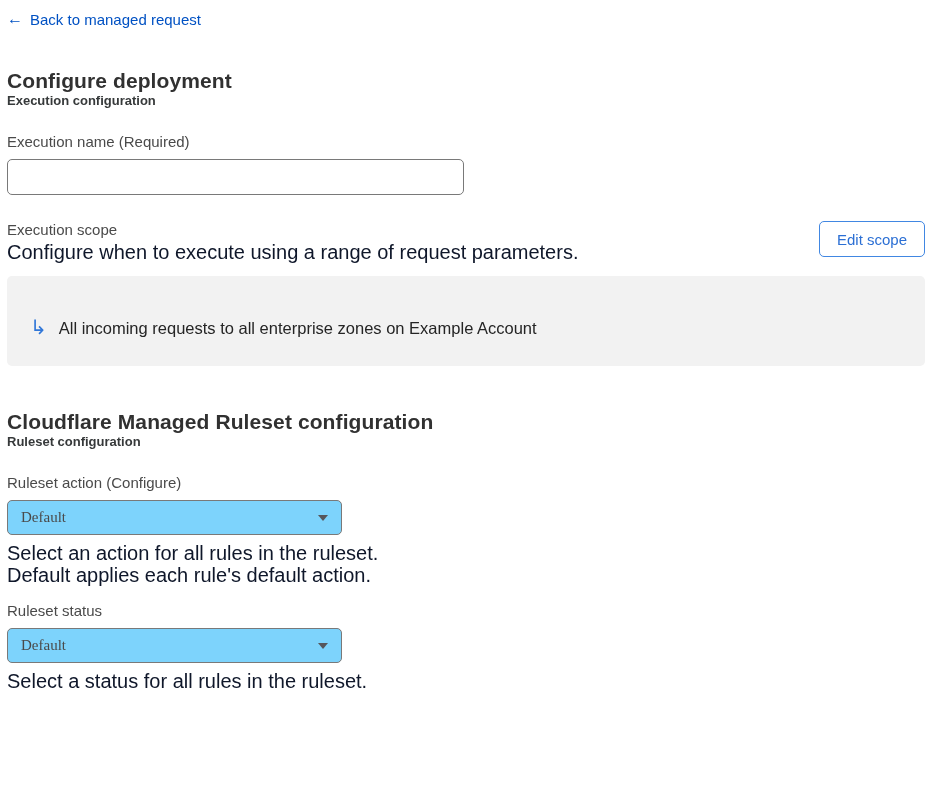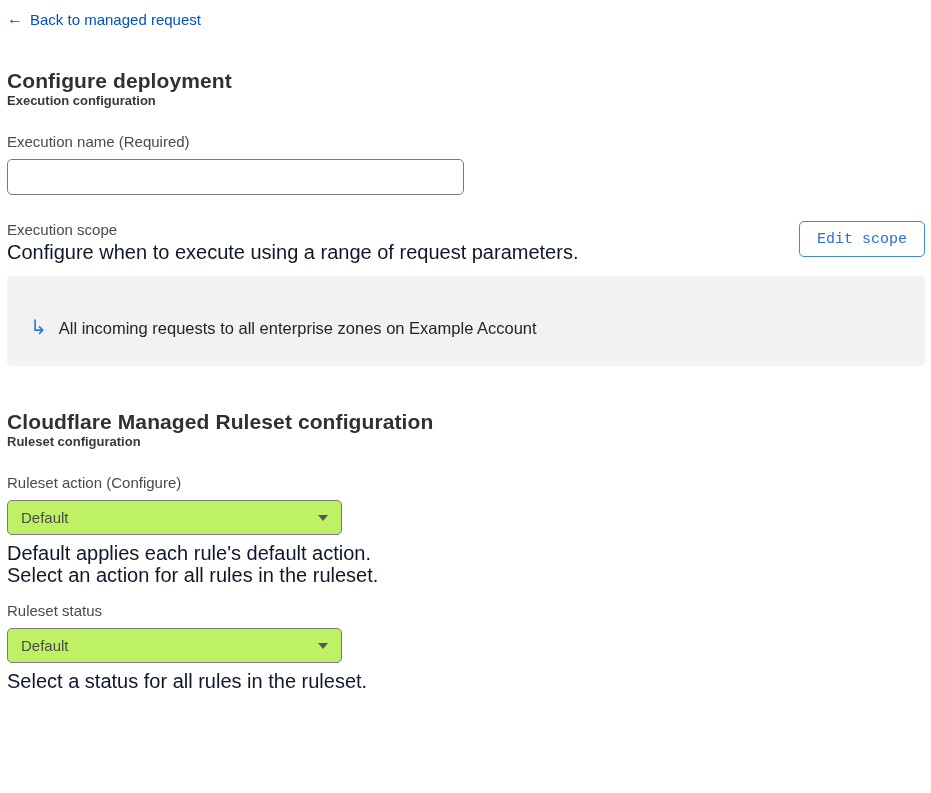--- a/index.html
+++ b/index.html
@@ -81,21 +81,21 @@
   .scope-text .field-label { margin-top: 0; }
   .scope-desc { margin-top: 3px; }
   .edit-scope-btn {
     height: 36px;
     padding: 0 17px;
     background: #ffffff;
     border: 1px solid #4187e2;
     border-radius: 5px;
     color: #2b6fd4;
     font-size: 15px;
-    font-family: Liberation Mono, monospace;
+    font-family: Liberation Sans, sans-serif;
     cursor: pointer;
   }
   
   .preview-box {
     margin-top: 13px;
     background: #f2f2f2;
     border-radius: 5px;
     padding: 26px 20px 28px 20px;
   }
   .preview-line1 { font-size: 16.5px; }
@@ -114,26 +114,27 @@
     margin: -4px 12px 0 3px;
     line-height: 1;
   }
   
   .dropdown {
     margin-top: 9px;
     width: 335px;
     height: 35px;
     border: 1px solid #797979;
     border-radius: 5px;
-    background: #bef264;
+    background: #7dd3fc;
     display: flex;
     align-items: center;
     justify-content: space-between;
     padding: 12px 13px;
     cursor: pointer;
+    font-family: Liberation Serif, serif;
   }
   .dropdown .value { font-size: 15px; color: #4a4a4a; }
   .caret {
     width: 0; height: 0;
     border-left: 5px solid transparent;
     border-right: 5px solid transparent;
     border-top: 6px solid #56565b;
   }
   .helper-block { margin-top: 7px; }
   .field-label.status { margin-top: 16px; }
@@ -173,22 +174,22 @@
   <h1 class="big-section-title">Cloudflare Managed Ruleset configuration</h1>
 
   <h2 class="section-title">Ruleset configuration</h2>
 
   <div class="field-label">Ruleset action (Configure)</div>
   <div class="dropdown">
     <span class="value">Default</span>
     <span class="caret"></span>
   </div>
   <div class="helper-block">
+    <div class="helper-text">Select an action for all rules in the ruleset.</div>
     <div class="helper-text">Default applies each rule's default action.</div>
-    <div class="helper-text">Select an action for all rules in the ruleset.</div>
   </div>
 
   <div class="field-label status">Ruleset status</div>
   <div class="dropdown">
     <span class="value">Default</span>
     <span class="caret"></span>
   </div>
   <div class="helper-block">
     <div class="helper-text">Select a status for all rules in the ruleset.</div>
   </div>

